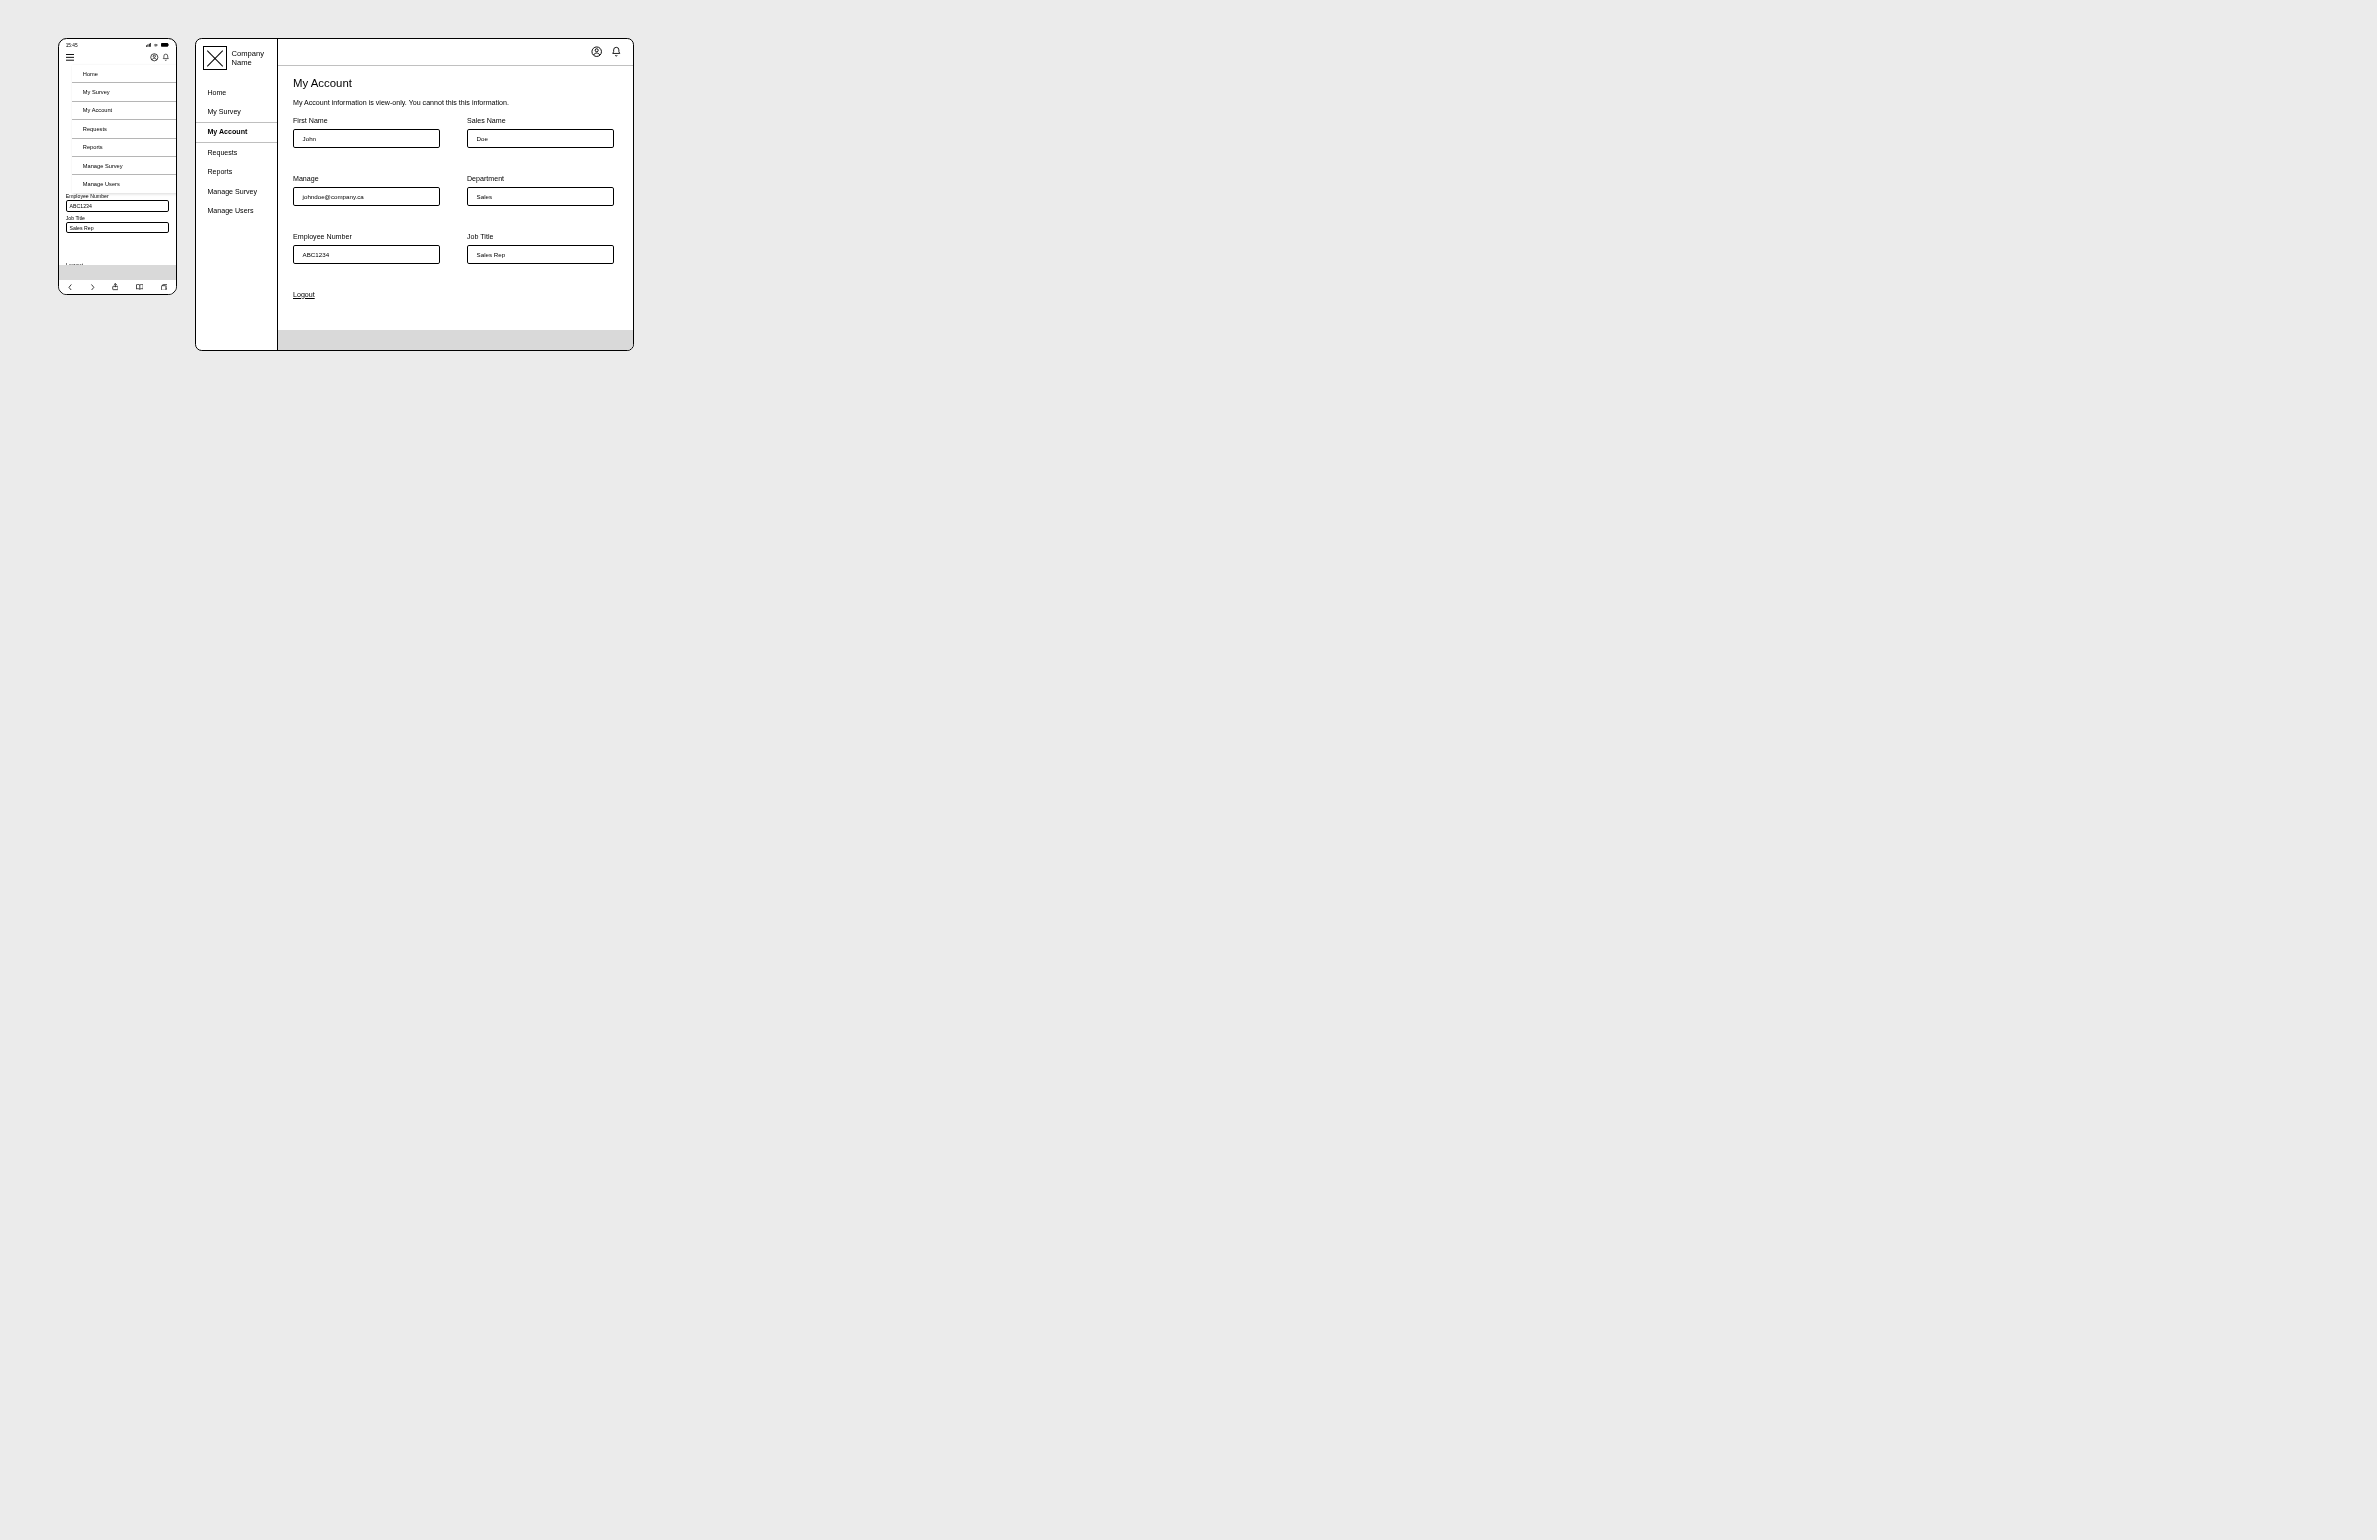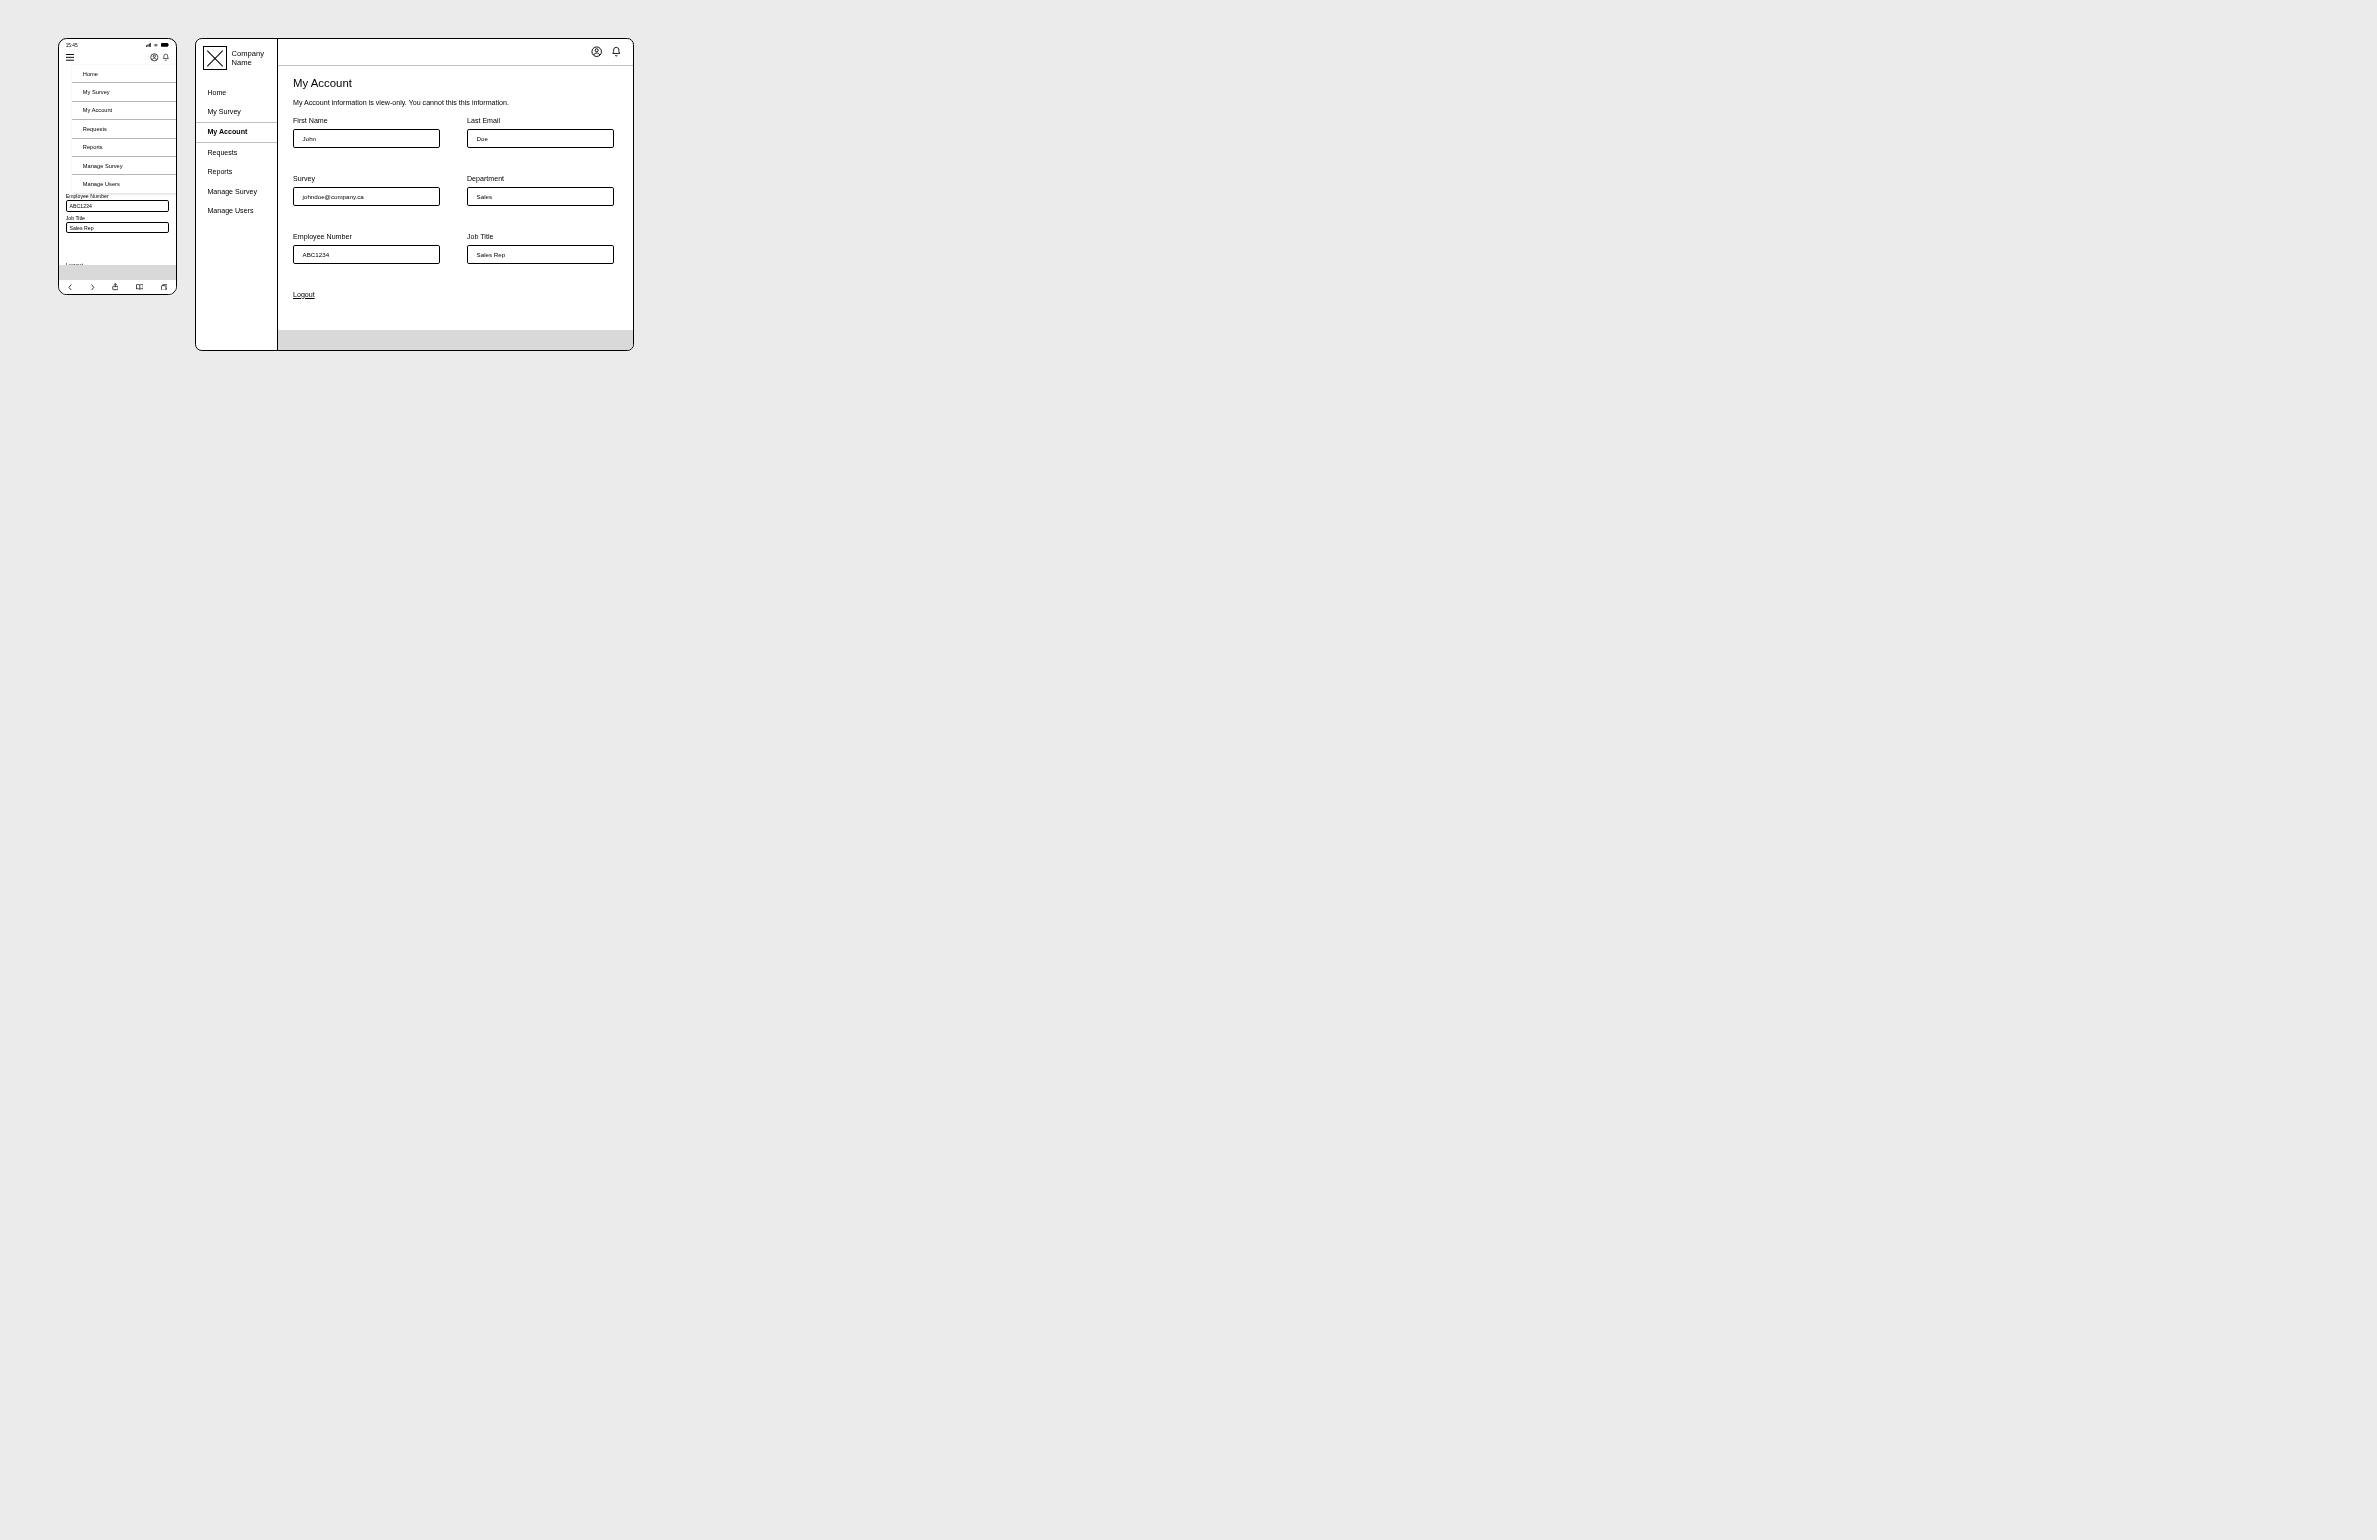--- a/index.html
+++ b/index.html
@@ -348,25 +348,25 @@
       <div class="d-body">
         <h1 class="d-title">My Account</h1>
         <div class="d-sub">My Account information is view-only. You cannot this this information.</div>
 
         <div class="d-grid">
           <div class="d-field">
             <div class="d-label">First Name</div>
             <div class="d-input">John</div>
           </div>
           <div class="d-field">
-            <div class="d-label">Last Email</div>
+            <div class="d-label">Sales Name</div>
             <div class="d-input">Doe</div>
           </div>
           <div class="d-field">
-            <div class="d-label">Survey</div>
+            <div class="d-label">Manage</div>
             <div class="d-input">johndoe@company.ca</div>
           </div>
           <div class="d-field">
             <div class="d-label">Department</div>
             <div class="d-input">Sales</div>
           </div>
           <div class="d-field">
             <div class="d-label">Employee Number</div>
             <div class="d-input">ABC1234</div>
           </div>

